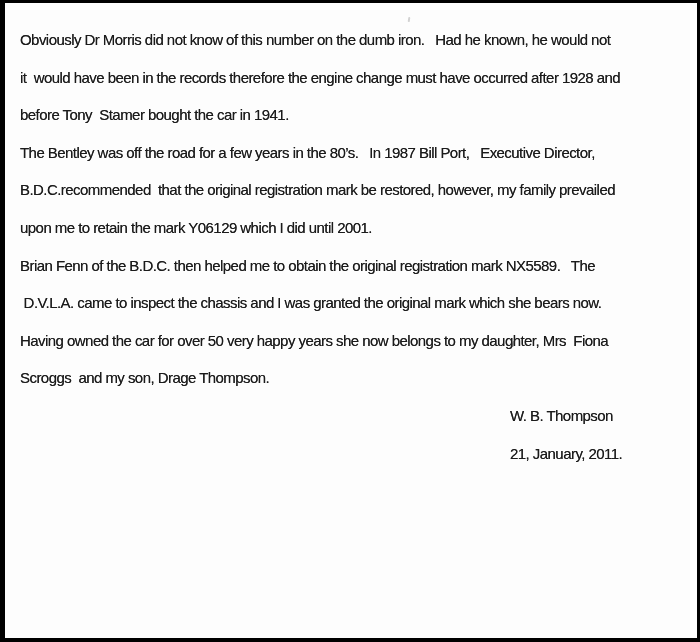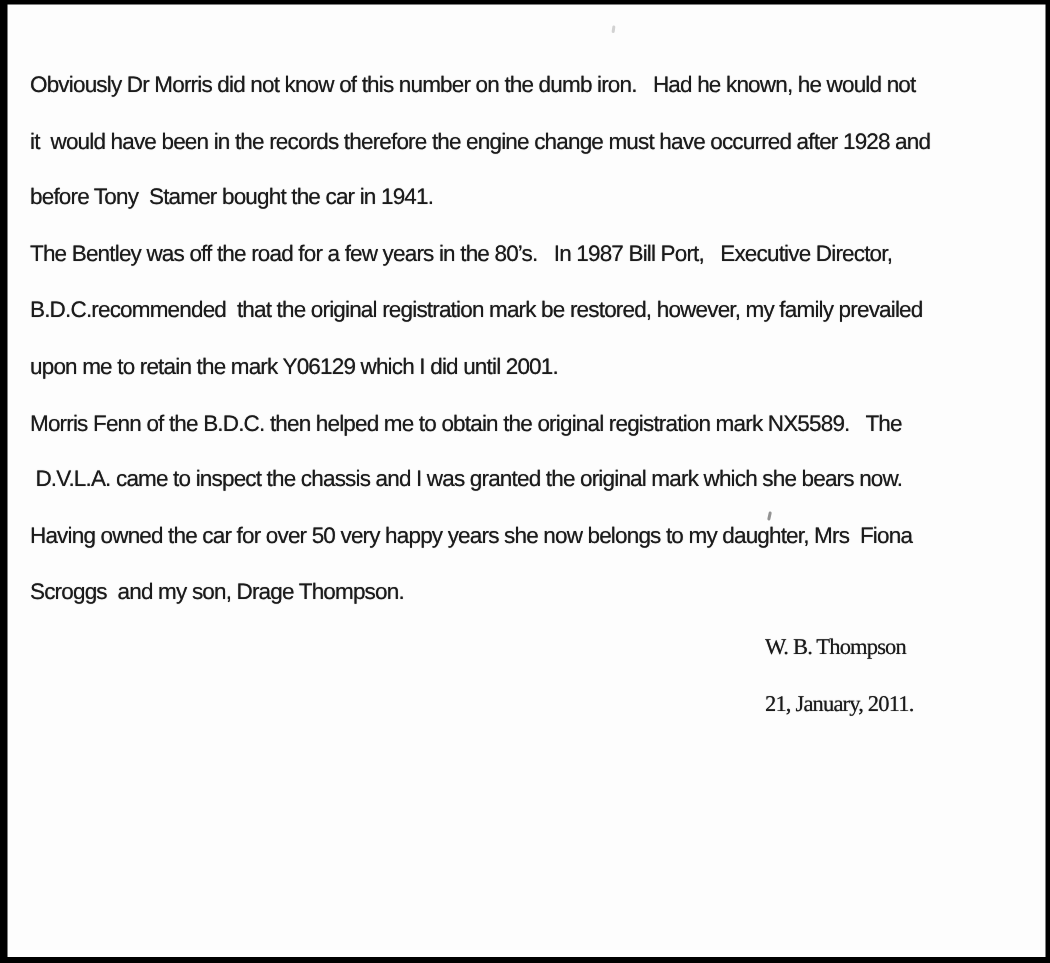--- a/index.html
+++ b/index.html
@@ -15,33 +15,31 @@
     background: #fdfdfd;
     border-style: solid;
     border-color: #000000;
     border-width: 3px 3px 4px 5px;
     overflow: hidden;
     font-family: "Liberation Sans", "DejaVu Sans", sans-serif;
     color: #1b1b1b;
   }
   .body-text {
     padding: 18px 28px 0 15px;
-    margin-top: 17px;
   }
   .line {
     white-space: pre;
     font-size: 15px;
     line-height: 37.6px;
     letter-spacing: -0.55px;
     font-weight: 500;
     text-shadow: 0 0 0.5px rgba(20,20,20,0.75);
   }
   .signature-block {
     margin-left: 490px;
-    font-family: Liberation Serif, serif;
   }
   .scan-speck {
     position: absolute;
     background: rgba(60,60,60,0.55);
     border-radius: 1px;
   }
   .speck-1 {
     left: 507px;
     top: 338px;
     width: 2px;
@@ -61,21 +59,21 @@
 <body>
 
 <div class="page">
   <div class="body-text">
     <div class="line">Obviously Dr Morris did not know of this number on the dumb iron.   Had he known, he would not</div>
     <div class="line">it  would have been in the records therefore the engine change must have occurred after 1928 and</div>
     <div class="line">before Tony  Stamer bought the car in 1941.</div>
     <div class="line">The Bentley was off the road for a few years in the 80’s.   In 1987 Bill Port,   Executive Director,</div>
     <div class="line">B.D.C.recommended  that the original registration mark be restored, however, my family prevailed</div>
     <div class="line">upon me to retain the mark Y06129 which I did until 2001.</div>
-    <div class="line">Morris Fenn of the B.D.C. then helped me to obtain the original registration mark NX5589.   The</div>
+    <div class="line">Brian Fenn of the B.D.C. then helped me to obtain the original registration mark NX5589.   The</div>
     <div class="line"> D.V.L.A. came to inspect the chassis and I was granted the original mark which she bears now.</div>
     <div class="line">Having owned the car for over 50 very happy years she now belongs to my daughter, Mrs  Fiona</div>
     <div class="line">Scroggs  and my son, Drage Thompson.</div>
 
     <div class="signature-block">
       <div class="line">W. B. Thompson</div>
       <div class="line">21, January, 2011.</div>
     </div>
   </div>
 

